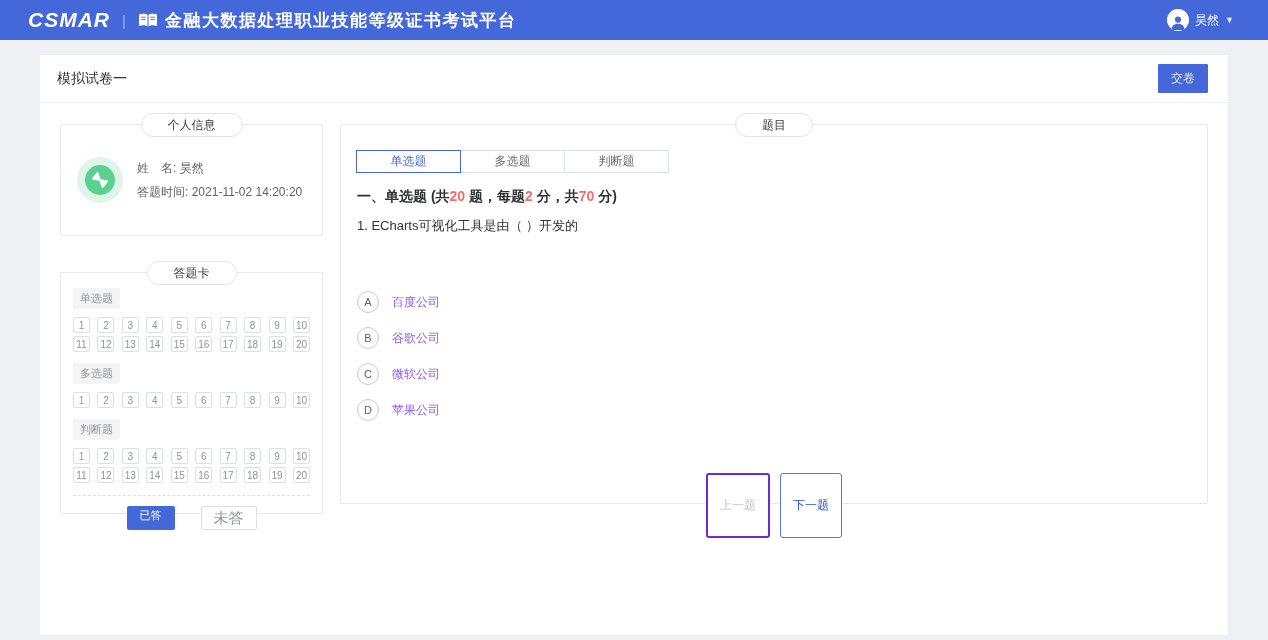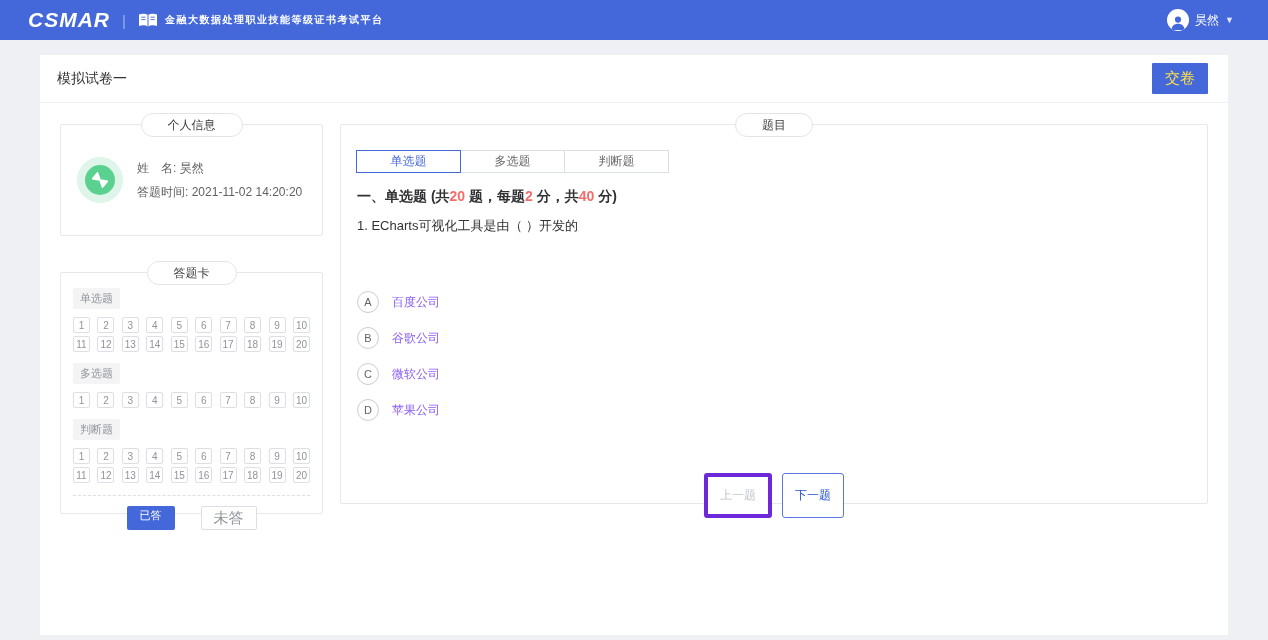--- a/index.html
+++ b/index.html
@@ -12,34 +12,34 @@
   
   .topbar {
     height:40px; background:#4468da;
     display:flex; align-items:center; justify-content:space-between;
     padding:0 34px 0 28px;
   }
   .brand { display:flex; align-items:center; color:#fff; }
   .logo { font-size:21px; font-weight:bold; letter-spacing:1px; font-style:italic; }
   .brand-divider { margin:0 12px; opacity:.45; font-size:15px; }
   .book-icon { display:flex; align-items:center; margin-right:7px; }
-  .platform-title { font-size:10px; font-weight:bold; letter-spacing:1.5px; }
+  .platform-title { font-size:17px; font-weight:bold; letter-spacing:1.5px; }
   .user { display:flex; align-items:center; gap:6px; color:#fff; font-size:12px; cursor:pointer; }
   .avatar { width:22px; height:22px; border-radius:50%; background:#fff; display:flex; align-items:flex-end; justify-content:center; overflow:hidden; }
   .chevron { font-size:9px; opacity:.85; }
 
   
   .wrapper { margin:15px 40px 0; background:#fff; height:580px; }
   .title-row {
     height:48px; display:flex; align-items:center; justify-content:space-between;
     padding:0 20px 0 17px; border-bottom:1px solid #f0f1f3;
   }
   .exam-title { font-size:14px; color:#333; }
   .submit-btn {
-    background:#4468da; color:#fde047; font-size:15px; border:none;
+    background:#4468da; color:#e5e5e5; font-size:12px; border:none;
     border-radius:1px; padding:6px 13px; cursor:pointer;
   }
 
   .content { display:flex; padding:21px 20px 0; }
 
   
   .card { position:relative; border:1px solid #e8e8e8; border-radius:2px; background:#fff; }
   .card-pill {
     position:absolute; top:-12px; left:50%; transform:translateX(-50%);
     background:#fff; border:1px solid #e4e4e4; border-radius:12px;
@@ -82,21 +82,21 @@
   .question-text { margin-top:11px; font-size:13px; color:#333; }
   .options { margin-top:56px; }
   .option { display:flex; align-items:center; margin-bottom:14px; cursor:pointer; width:max-content; }
   .option-circle {
     width:22px; height:22px; border:1px solid #c8cdd4; border-radius:50%;
     display:flex; align-items:center; justify-content:center;
     font-size:11px; color:#606266; background:#fff; flex:none;
   }
   .option-label { margin-left:13px; font-size:12px; color:#8b5cf6; }
   .pager { display:flex; justify-content:center; gap:10px; margin-top:52px; }
-  .prev-btn { background:#fff; border:4px solid #6d28d9; color:#c0c4cc; font-size:12px; padding:10px 12px; border-radius:3px; cursor:not-allowed; }
+  .prev-btn { background:#fff; border:2px solid #6d28d9; color:#c0c4cc; font-size:12px; padding:22px 12px; border-radius:3px; cursor:not-allowed; }
   .next-btn { background:#fff; border:1px solid #5a77de; color:#1d4ed8; font-size:12px; padding:6px 12px; border-radius:3px; cursor:pointer; }
 </style>
 </head>
 <body>
 
 <div class="topbar">
   <div class="brand">
     <span class="logo">CSMAR</span>
     <span class="brand-divider">|</span>
     <span class="book-icon">
@@ -226,21 +226,21 @@
 
     <div class="card main-panel">
       <span class="card-pill">题目</span>
 
       <div class="tabs" id="tabs">
           <div class="tab active">单选题</div>
           <div class="tab">多选题</div>
           <div class="tab">判断题</div>
         </div>
 
-      <div class="section-heading" id="section-heading"><span>一、单选题 (共</span><span class="red">20</span><span> 题，每题</span><span class="red">2</span><span> 分，共</span><span class="red">40</span><span> 分)</span></div>
+      <div class="section-heading" id="section-heading"><span>一、单选题 (共</span><span class="red">20</span><span> 题，每题</span><span class="red">2</span><span> 分，共</span><span class="red">70</span><span> 分)</span></div>
 
       <div class="question-text">1. ECharts可视化工具是由（ ）开发的</div>
 
       <div class="options" id="options">
           <div class="option">
             <span class="option-circle">A</span>
             <span class="option-label">百度公司</span>
           </div>
           <div class="option">
             <span class="option-circle">B</span>

